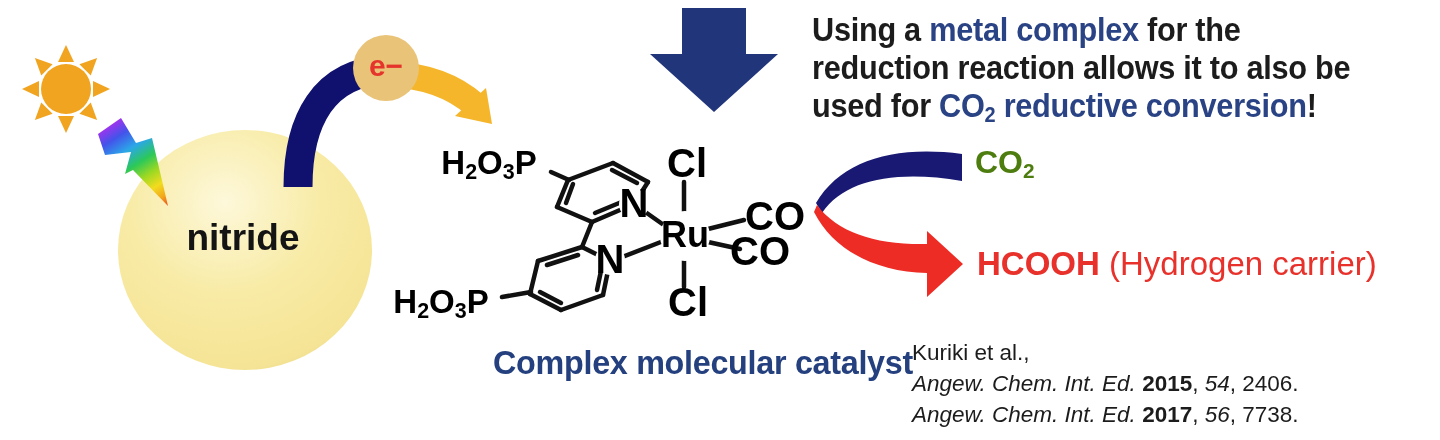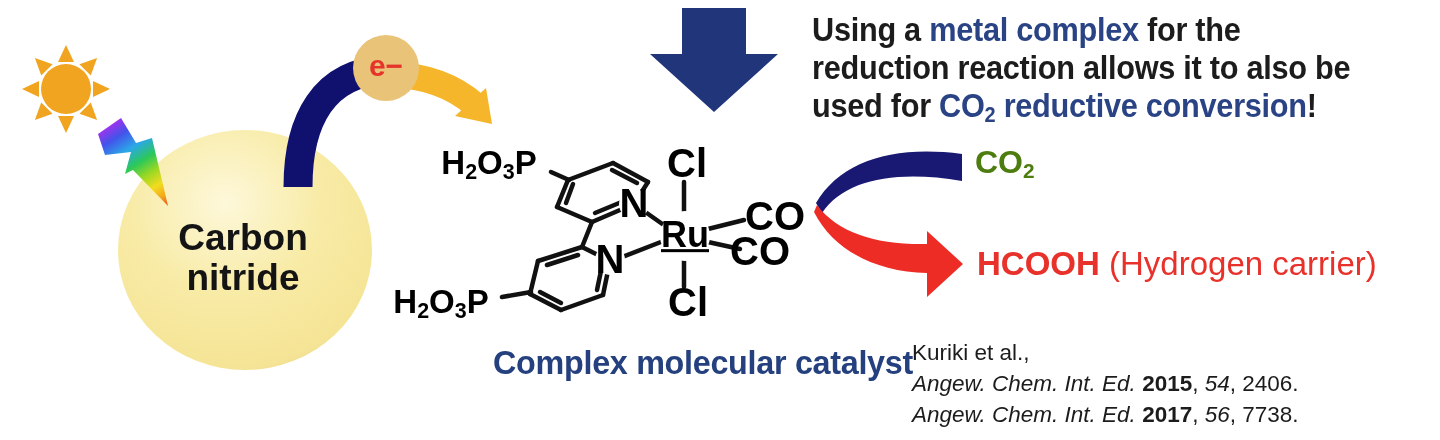--- a/index.html
+++ b/index.html
@@ -12,21 +12,21 @@
   .sphere-label{left:243px;top:218px;transform:translateX(-50%);text-align:center;
                 font-size:37px;font-weight:bold;color:#141414;line-height:40px;}
   
   .e-label{left:386px;top:67px;transform:translate(-50%,-54%);font-size:30px;font-weight:bold;color:#E5342B;}
   
   .heading{left:812px;top:11px;font-size:33px;font-weight:bold;color:#1c1c1c;
            line-height:38px;transform:scaleX(0.93);transform-origin:left top;letter-spacing:-0.3px;}
   .navy{color:#2A4384;}
   
   .mol{font-weight:bold;color:#000000;transform:translate(-50%,-52%);}
-  .f33{font-size:33px;} .f34{font-size:40px;} .f36{font-size:36px;text-decoration:underline;}
+  .f33{font-size:33px;} .f34{font-size:40px;} .f36{font-size:36px;}
   .caption{left:455px;top:343px;width:496px;text-align:center;font-size:34px;font-weight:bold;
            color:#24407E;transform:scaleX(0.95);transform-origin:center top;letter-spacing:-0.3px;}
   
   .co2-label{left:975px;top:144px;font-size:32px;font-weight:bold;color:#4d7c0f;}
   .product{left:977px;top:245px;font-size:33px;color:#E8312B;}
   .product b{font-weight:bold;}
   
   .citations{right:8px;top:337px;width:520px;text-align:left;font-size:22.5px;
              color:#1c1c1c;line-height:31px;}
 </style>
@@ -127,21 +127,20 @@
     </g>
 
     <g fill="#ffffff">
       <circle cx="634" cy="204" r="15"></circle>
       <circle cx="610" cy="260" r="15"></circle>
       <circle cx="685" cy="236" r="25"></circle>
     </g>
   </svg>
 
   <div class="txt sphere-label">
-    <div>Carbon</div>
     <div>nitride</div>
   </div>
 
   <div class="txt e-label">e−</div>
 
   <div class="txt heading">
     <div><span>Using a </span><span class="navy">metal complex</span><span> for the</span></div>
     <div>reduction reaction allows it to also be</div>
     <div><span>used for </span><span class="navy"><span>CO</span><sub>2</sub></span><span class="navy"> reductive conversion</span><span>!</span></div>
   </div>

